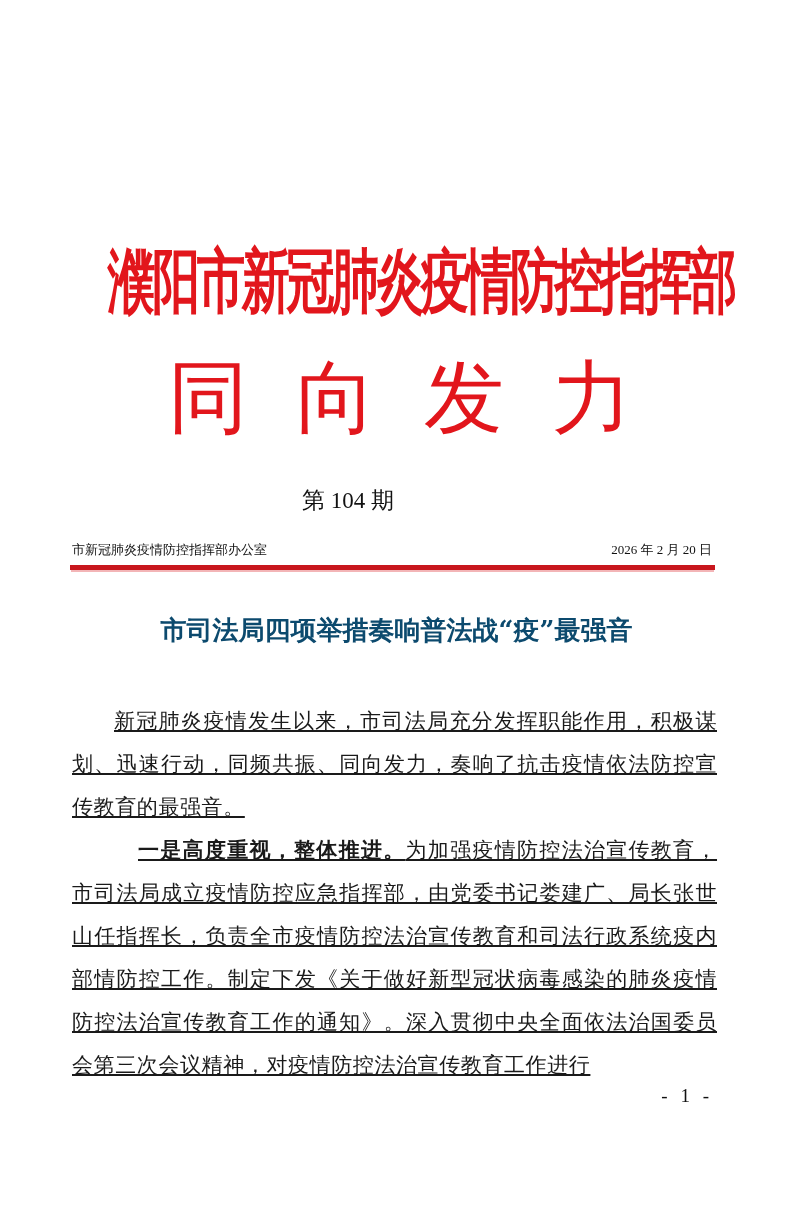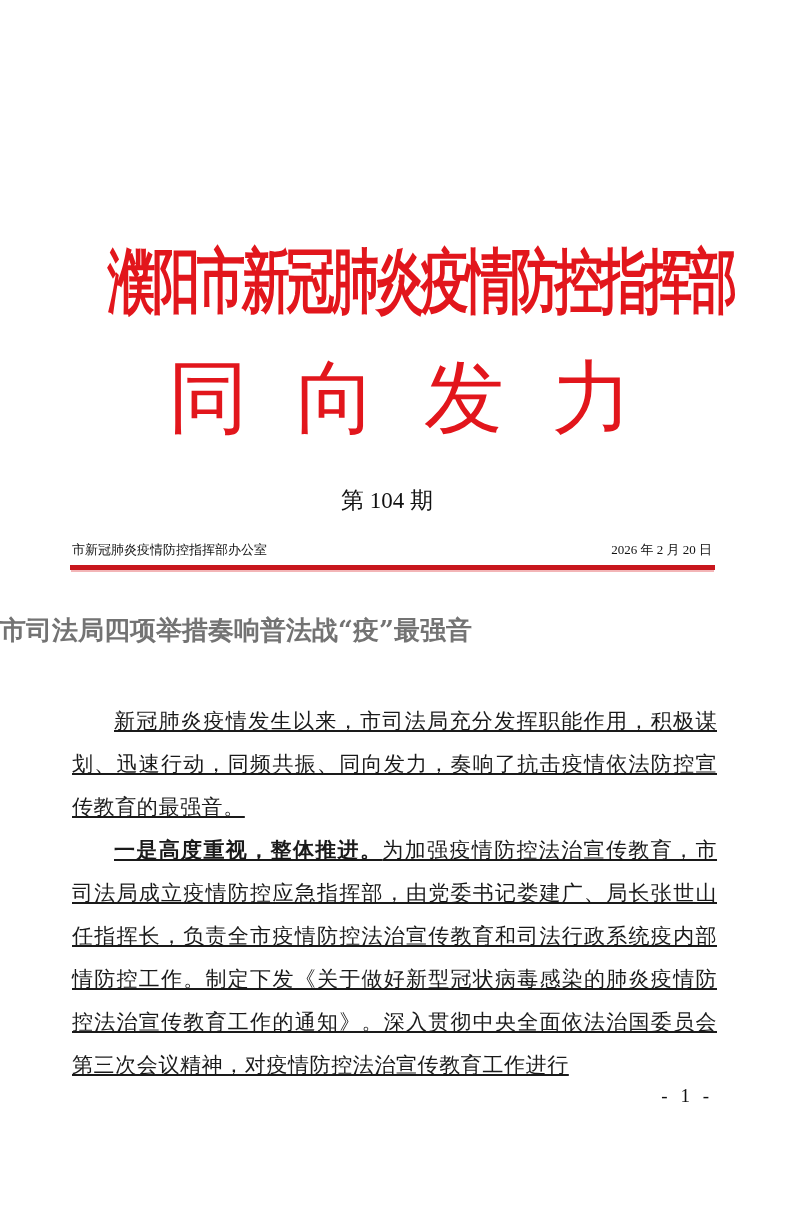--- a/index.html
+++ b/index.html
@@ -19,49 +19,49 @@
     text-align: center; color: #e2161c;
     font-family: "DejaVu Serif", "Liberation Serif", serif;
     font-size: 80px; line-height: 96px; letter-spacing: 48px;
     padding-left: 48px; box-sizing: border-box;
     white-space: nowrap;
   }
   .issue {
     position: absolute; left: 0; top: 486px; width: 696px;
     text-align: center; color: #111;
     font-family: "Liberation Serif", "DejaVu Serif", serif;
-    font-size: 23px; line-height: 30px; margin-left: 39px;
+    font-size: 23px; line-height: 30px;
   }
   .meta-row {
     position: absolute; left: 72px; top: 537px; width: 640px;
     display: flex; justify-content: space-between; color: #111;
     font-family: "Liberation Serif", "DejaVu Serif", serif;
     font-size: 13px; line-height: 26px;
   }
   .divider {
     position: absolute; left: 70px; top: 565px; width: 645px; height: 5px;
     background: #c8161d;
     box-shadow: 0 3px 0 -1px #f3b5b7;
   }
   .article-title {
     position: absolute; left: 0; top: 612px; width: 793px;
-    text-align: left; color: #737373;
+    text-align: center; color: #0c4a6e;
     font-family: "DejaVu Serif", "Liberation Serif", serif;
     font-size: 26px; font-weight: bold; line-height: 36px;
   }
   .body-text {
     position: absolute; left: 72px; top: 700px; width: 645px;
     color: #1a1a1a;
     font-family: "DejaVu Serif", "Liberation Serif", serif;
     font-size: 21px; line-height: 43px; letter-spacing: 0.6px;
     text-align: justify;
     text-decoration: underline;
   }
   .body-text p { margin: 0; text-indent: 2em; }
-  .body-text .lead { font-family: "DejaVu Sans", "Liberation Sans", sans-serif; font-weight: bold; }
+  .body-text .lead { font-family: "DejaVu Sans", "Liberation Sans", sans-serif; font-weight: bold; margin-left: 24px; }
   .page-number {
     position: absolute; right: 80px; top: 1085px;
     color: #111; font-family: "Liberation Serif", "DejaVu Serif", serif;
     font-size: 19px; letter-spacing: 4px;
   }
 </style>
 </head>
 <body>
 
 <div class="page">

